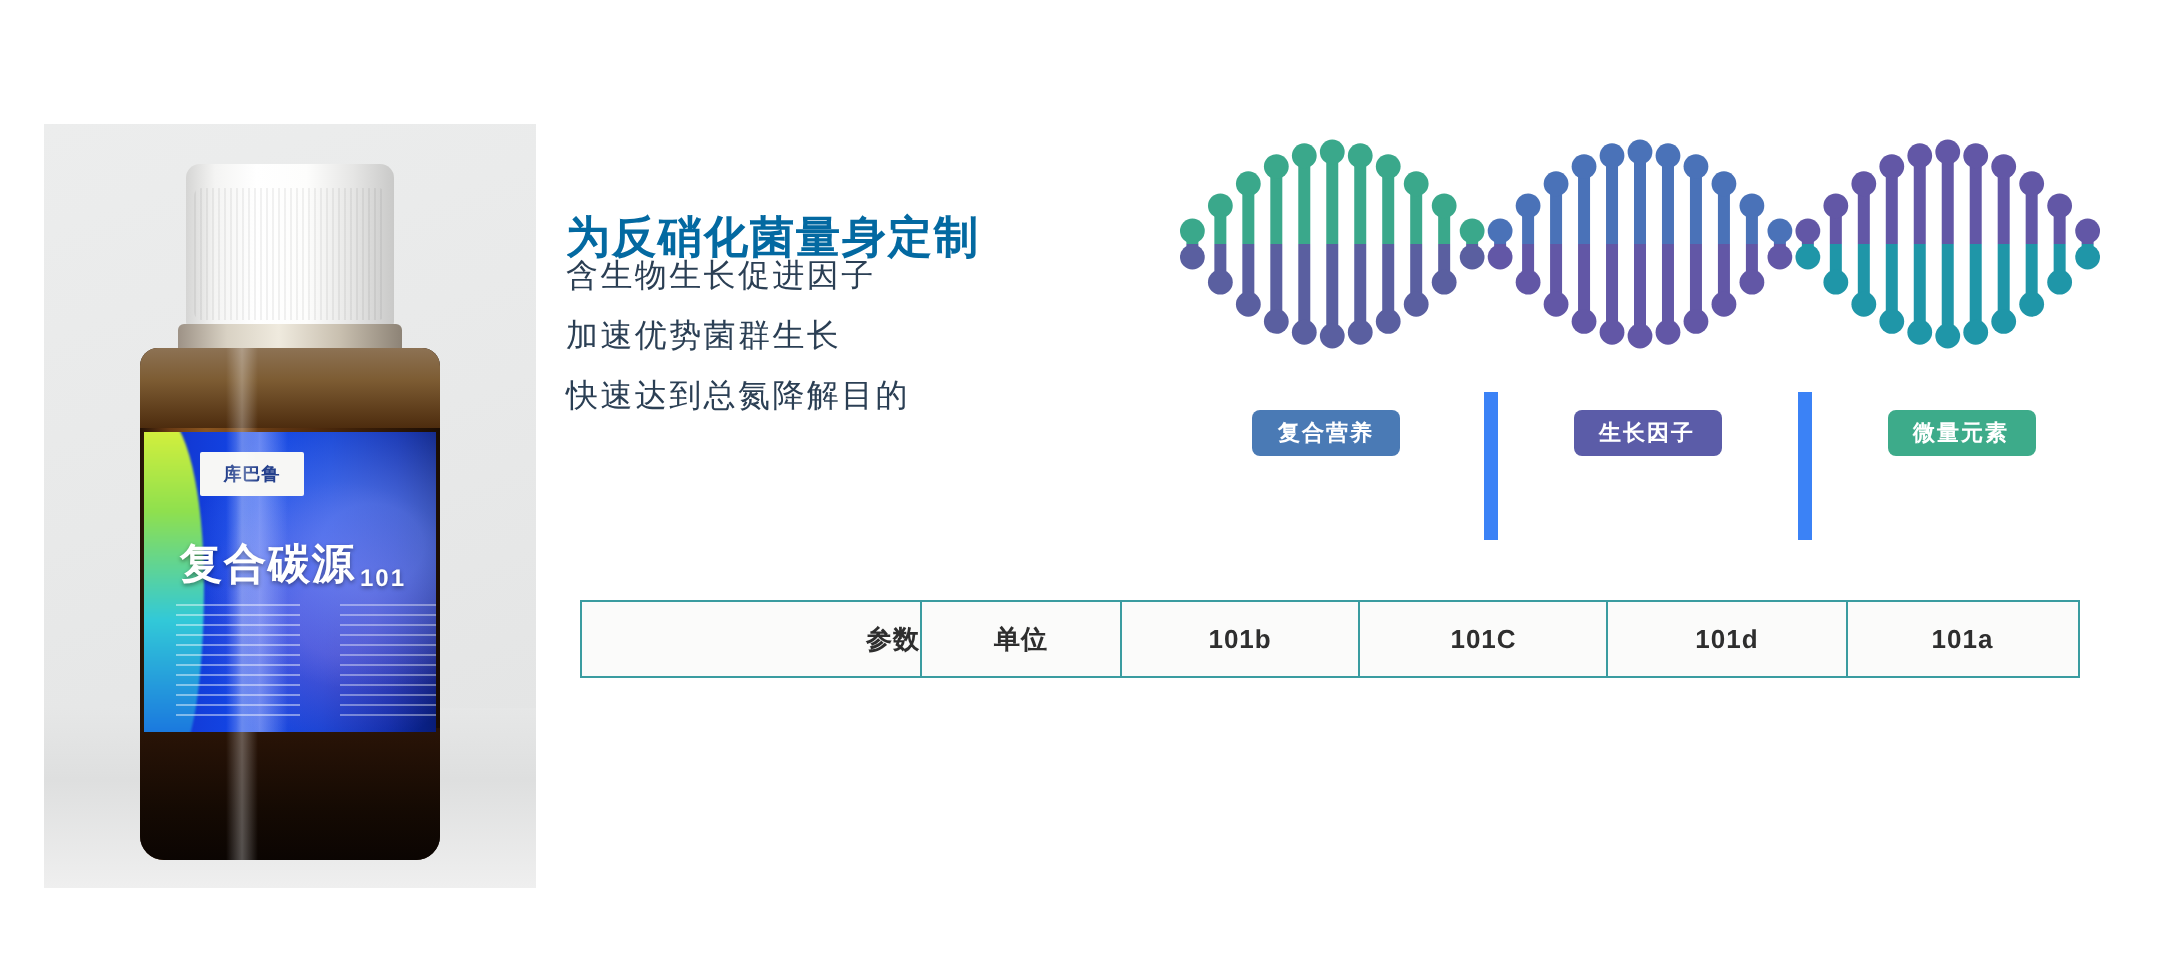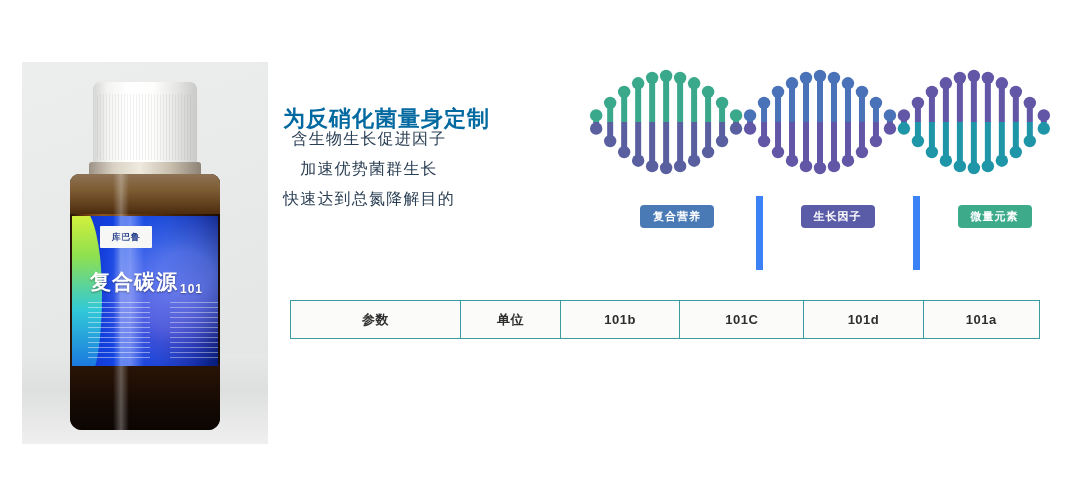--- a/index.html
+++ b/index.html
@@ -103,29 +103,29 @@
     pointer-events:none;
   }
 
   
   #headline{
     position:absolute; left:283px; top:88px;
     font-size:22px; font-weight:bold; color:#0369a1; letter-spacing:1px;margin-top:16px;
   }
   #subtitle{ position:absolute; left:283px; top:124px; }
   #subtitle div{
-    font-size:16px; color:#2b3f54; line-height:30px; letter-spacing:1.2px;text-align:center;
+    font-size:16px; color:#2b3f54; line-height:30px; letter-spacing:1.2px;
   }
 
   
   #dna{ position:absolute; left:585px; top:58px; width:470px; height:128px; }
 
   
   #badges{
-    position:absolute; left:599px; top:196px; width:470px; height:74px;
+    position:absolute; left:585px; top:196px; width:470px; height:74px;
   }
   .badge-col{
     position:absolute; top:0; width:156px; height:74px;
     display:flex; justify-content:center; align-items:flex-start; padding-top:9px;
   }
   .badge-col:nth-child(2), .badge-col:nth-child(3){ border-left:7px solid #3b82f6; }
   .badge{
     color:#fff; font-size:11px; font-weight:bold; letter-spacing:1px;
     padding:4px 13px; border-radius:4px; white-space:nowrap;
   }
@@ -134,21 +134,21 @@
   #spec-table{
     position:absolute; left:290px; top:300px; width:750px;
     border-collapse:collapse; background:#fbfbfa;
   }
   #spec-table td{
     border:1.5px solid #3a9ca0;
     height:38px; text-align:center; vertical-align:middle;
     font-size:13px; color:#3b3b3b; letter-spacing:.5px;
   }
   #spec-table tr:first-child td{ font-weight:bold; color:#2e2e2e; }
-  #spec-table td:first-child{ width:170px; }
+  #spec-table td:first-child{ width:170px;text-align:right; }
   #spec-table td:nth-child(2){ width:100px; }
 </style>
 </head>
 <body>
 
 <div id="product-photo">
   <div class="photo-floor"></div>
   <div class="bottle">
     <div class="cap"></div>
     <div class="neck"></div>

